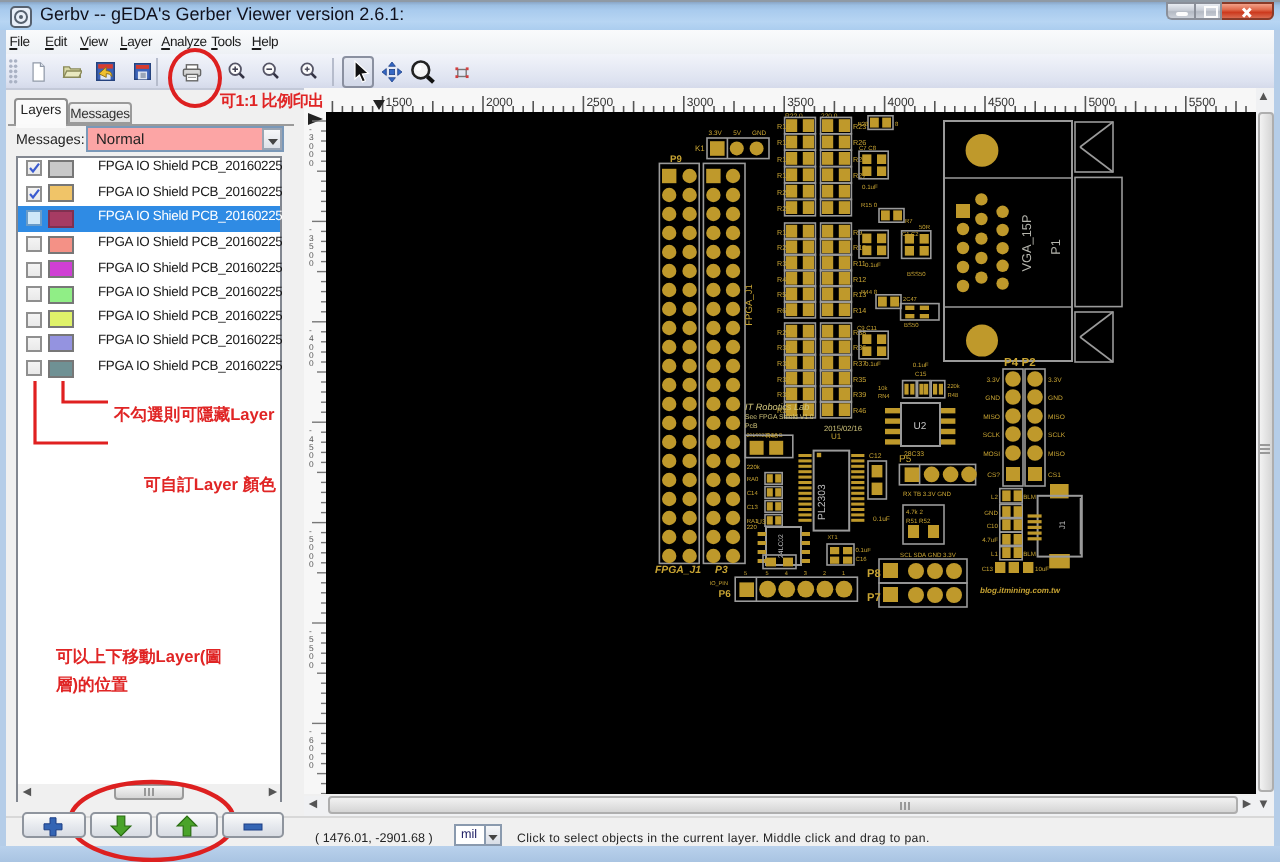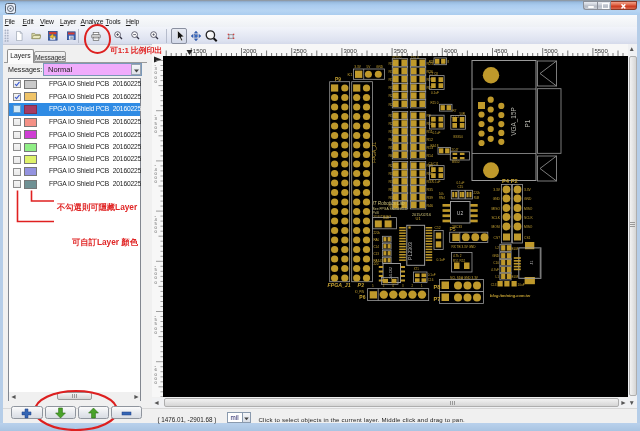--- a/index.html
+++ b/index.html
@@ -11,20 +11,21 @@
 <div class="abs" style="left:0;top:15px;width:3px;height:408px;background:#b5cde8;"></div>
 <div class="abs" style="left:637px;top:15px;width:3px;height:408px;background:#b5cde8;"></div>
 <div class="abs" style="left:0;top:423px;width:640px;height:8px;background:linear-gradient(#b9d1ec,#a9c4e2);"></div>
 <div class="abs" style="left:5px;top:2.5px;width:11px;height:11px;">
       <svg width="11" height="11" viewBox="0 0 11 11">
         <rect x="0.5" y="0.5" width="10" height="10" rx="2" fill="#e8eef8" stroke="#56606e"></rect>
         <circle cx="5.5" cy="5.5" r="3" fill="none" stroke="#56606e" stroke-width="1"></circle>
         <circle cx="5.5" cy="5.5" r="1" fill="#56606e"></circle>
       </svg>
     </div>
+<div class="abs" style="left:20px;top:2px;font-size:9px;color:#10101c;">Gerbv -- gEDA's Gerber Viewer version 2.6.1:</div>
 <div class="abs" style="left:583px;top:0.5px;width:14px;height:9.5px;background:linear-gradient(#e8ecf2,#c8cdd6 45%,#b4bac4 55%,#ccd1d9);border:1px solid #8a8f99;border-right:none;border-radius:0 0 0 3px;box-sizing:border-box;">
       <div style="position:absolute;left:3.5px;top:4px;width:6px;height:2px;background:#fcfcfc;border-radius:1px;"></div>
     </div>
 <div class="abs" style="left:597px;top:0.5px;width:14px;height:9.5px;background:linear-gradient(#e8ecf2,#c8cdd6 45%,#b4bac4 55%,#ccd1d9);border:1px solid #8a8f99;box-sizing:border-box;">
       <div style="position:absolute;left:3.5px;top:1.8px;width:5.5px;height:3.6px;border:1.2px solid #fcfcfc;"></div>
     </div>
 <div class="abs" style="left:611px;top:0.5px;width:25.5px;height:9.5px;background:linear-gradient(#f2a088,#e06a4c 40%,#cc3a1e 60%,#d96a50);border:1px solid #8a3a28;border-left:none;border-radius:0 0 3px 0;box-sizing:border-box;">
       <svg width="25" height="9" viewBox="0 0 25 9" style="position:absolute;left:0;top:0">
         <path d="M10.5 2.2 L14.3 6.4 M14.3 2.2 L10.5 6.4" stroke="#fff" stroke-width="1.5"></path>
       </svg>
@@ -146,21 +147,21 @@
           <rect x="0.8" y="6.6" width="2" height="2"></rect>
           <rect x="8.2" y="6.6" width="2" height="2"></rect>
         </g>
       </svg>
     </div>
 <div class="abs" style="left:34px;top:50.5px;width:32px;height:11.5px;background:linear-gradient(#f4f4f4,#e0e0e0);border:1px solid #9a9a9a;border-radius:2px 2px 0 0;box-sizing:border-box;font-size:6.8px;color:#333;text-align:center;line-height:11px;letter-spacing:-0.15px;">Messages</div>
 <div class="abs" style="left:7px;top:49px;width:27px;height:13px;background:#fbfbfb;border:1px solid #8f8f8f;border-bottom:none;border-radius:2px 2px 0 0;box-sizing:border-box;font-size:6.8px;color:#222;text-align:center;line-height:12px;">Layers</div>
 <div class="abs" style="left:4px;top:61.5px;width:143px;height:1px;background:#9a9a9a;"></div>
 <div class="abs" style="left:8px;top:62px;width:25px;height:1.5px;background:#fafafa;"></div>
 <div class="abs" style="left:8px;top:65.5px;font-size:7.1px;color:#222;">Messages:</div>
-<div class="abs" style="left:43px;top:62.5px;width:99px;height:13px;background:#f0abfc;border:1px solid #7a98b8;box-sizing:border-box;font-size:7.5px;color:#222;line-height:11px;padding-left:4px;">Normal</div>
+<div class="abs" style="left:43px;top:62.5px;width:99px;height:13px;background:#fca5a5;border:1px solid #7a98b8;box-sizing:border-box;font-size:7.5px;color:#222;line-height:11px;padding-left:4px;">Normal</div>
 <div class="abs" style="left:130.5px;top:63.5px;width:10.5px;height:11px;background:linear-gradient(#f6f7f9,#dde1e8);border:1px solid #9aa4b2;box-sizing:border-box;">
       <svg width="9" height="9" viewBox="0 0 9 9" style="margin-top:1px">
         <path d="M2 3.5 h5 L4.5 6.5 Z" fill="#444"></path>
       </svg>
     </div>
 <div class="abs" style="left:8px;top:78px;width:133px;height:323px;background:#fff;border:1px solid #828790;box-sizing:border-box;"></div>
 <div class="abs" style="left:9px;top:103px;width:131px;height:12.8px;background:#2f8be4;"></div>
 <div class="abs" style="left:13px;top:80.0px;width:8px;height:8px;background:linear-gradient(#f4f4f4,#e9e9e9);border:1px solid #8f8f8f;box-sizing:border-box;">
       <svg width="8" height="8" viewBox="0 0 8 8" style="position:absolute;left:-1px;top:-1px">
         <path d="M2 4 L3.5 5.7 L6.5 1.8" fill="none" stroke="#3b5bd0" stroke-width="1.1"></path>
@@ -1005,12 +1006,13 @@
       <svg width="640" height="431">
 <g stroke="#e02020" stroke-width="1.6" fill="none">
 <path d="M31.5 190.5 V 201 H 54"></path>
 <path d="M17.5 190.5 V 221.5 H 54"></path>
 </g>
 <ellipse cx="76" cy="410.5" rx="41" ry="19.5" fill="none" stroke="#dd2020" stroke-width="2.2"></ellipse>
 </svg>
     </div>
 <div class="abs red" style="left:72px;top:197px;font-size:8.3px;margin-top:40px;">可自訂Layer 顏色</div>
 <div class="abs red" style="left:57px;top:202px;font-size:8.3px;">不勾選則可隱藏Layer</div>
+<div class="abs red" style="left:28px;top:320.5px;font-size:8.3px;line-height:14px;">可以上下移動Layer(圖<br>層)的位置</div>
 </div>
 </body></html>

